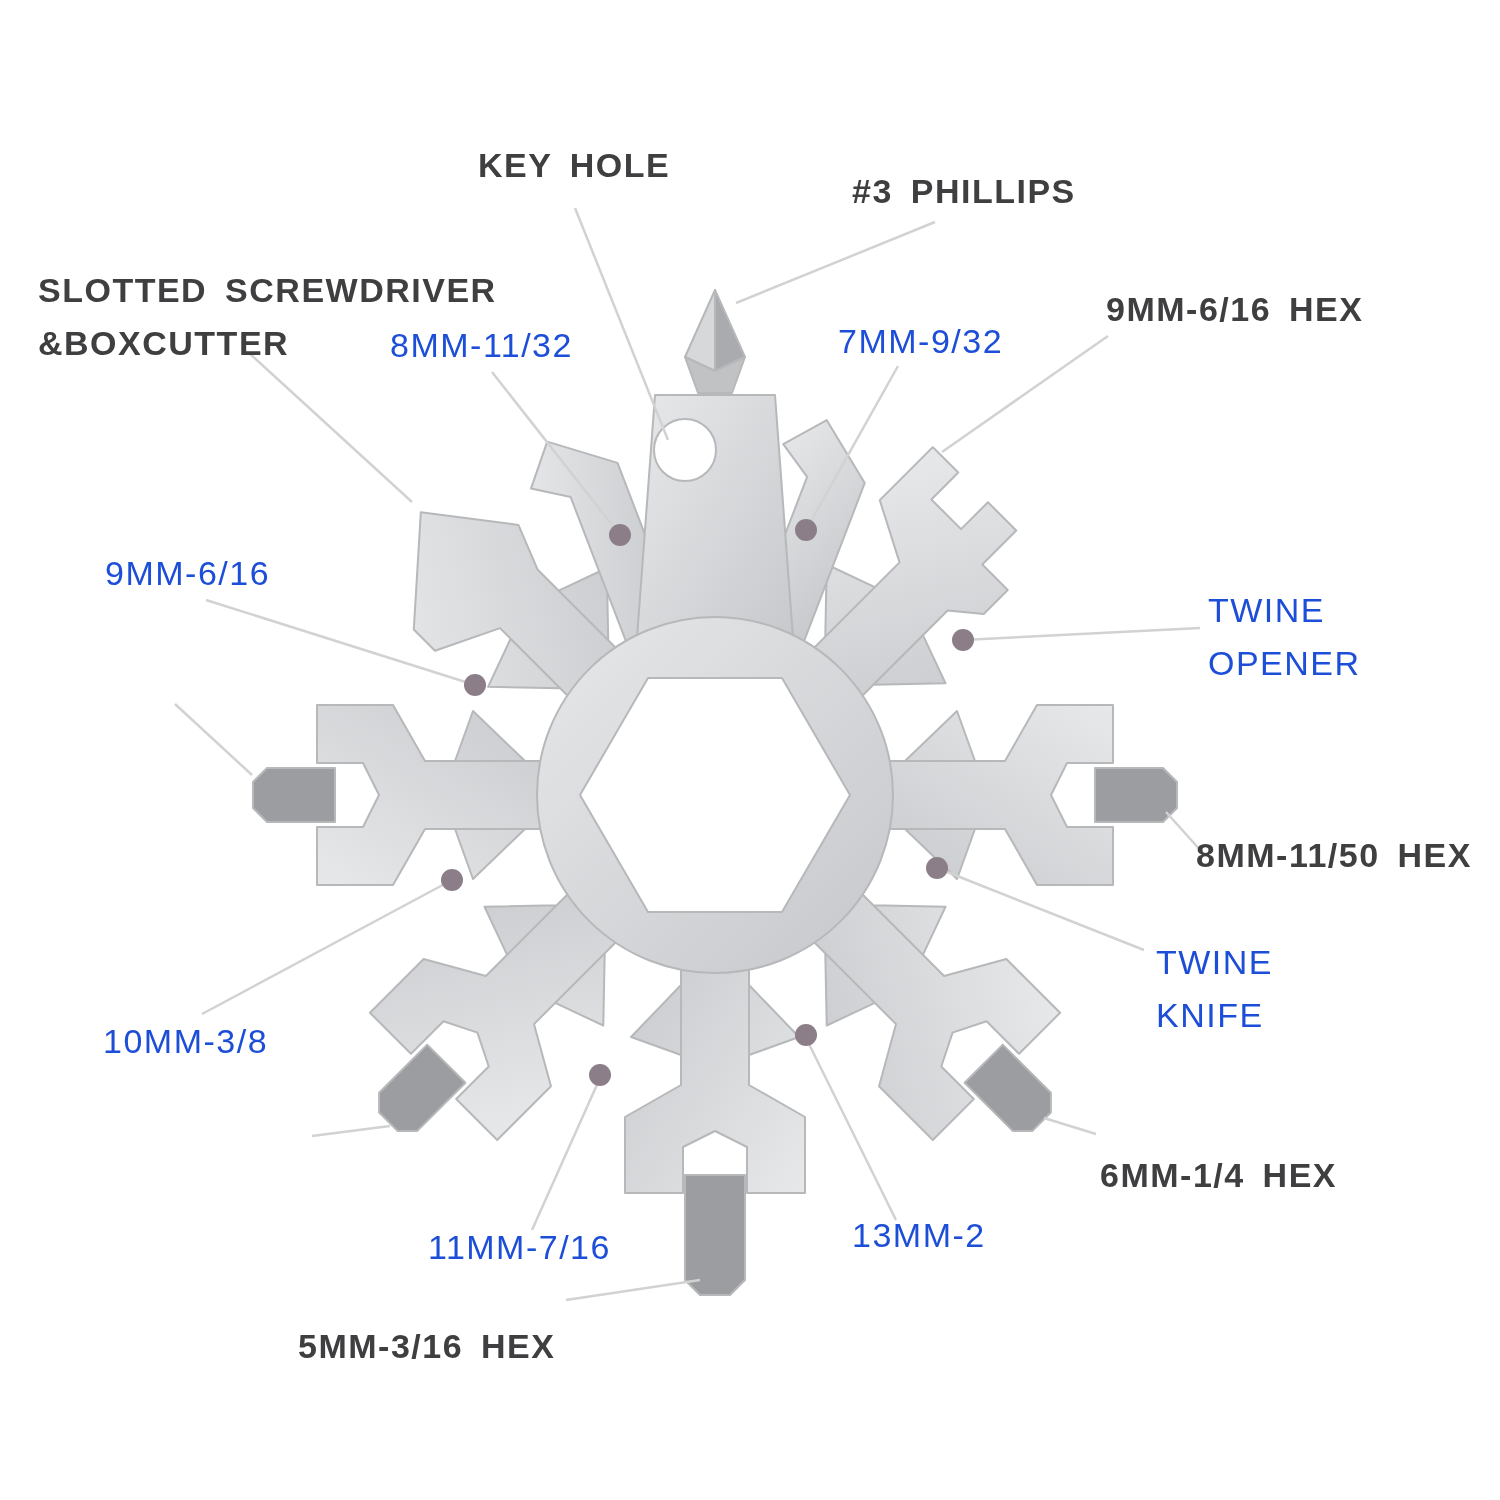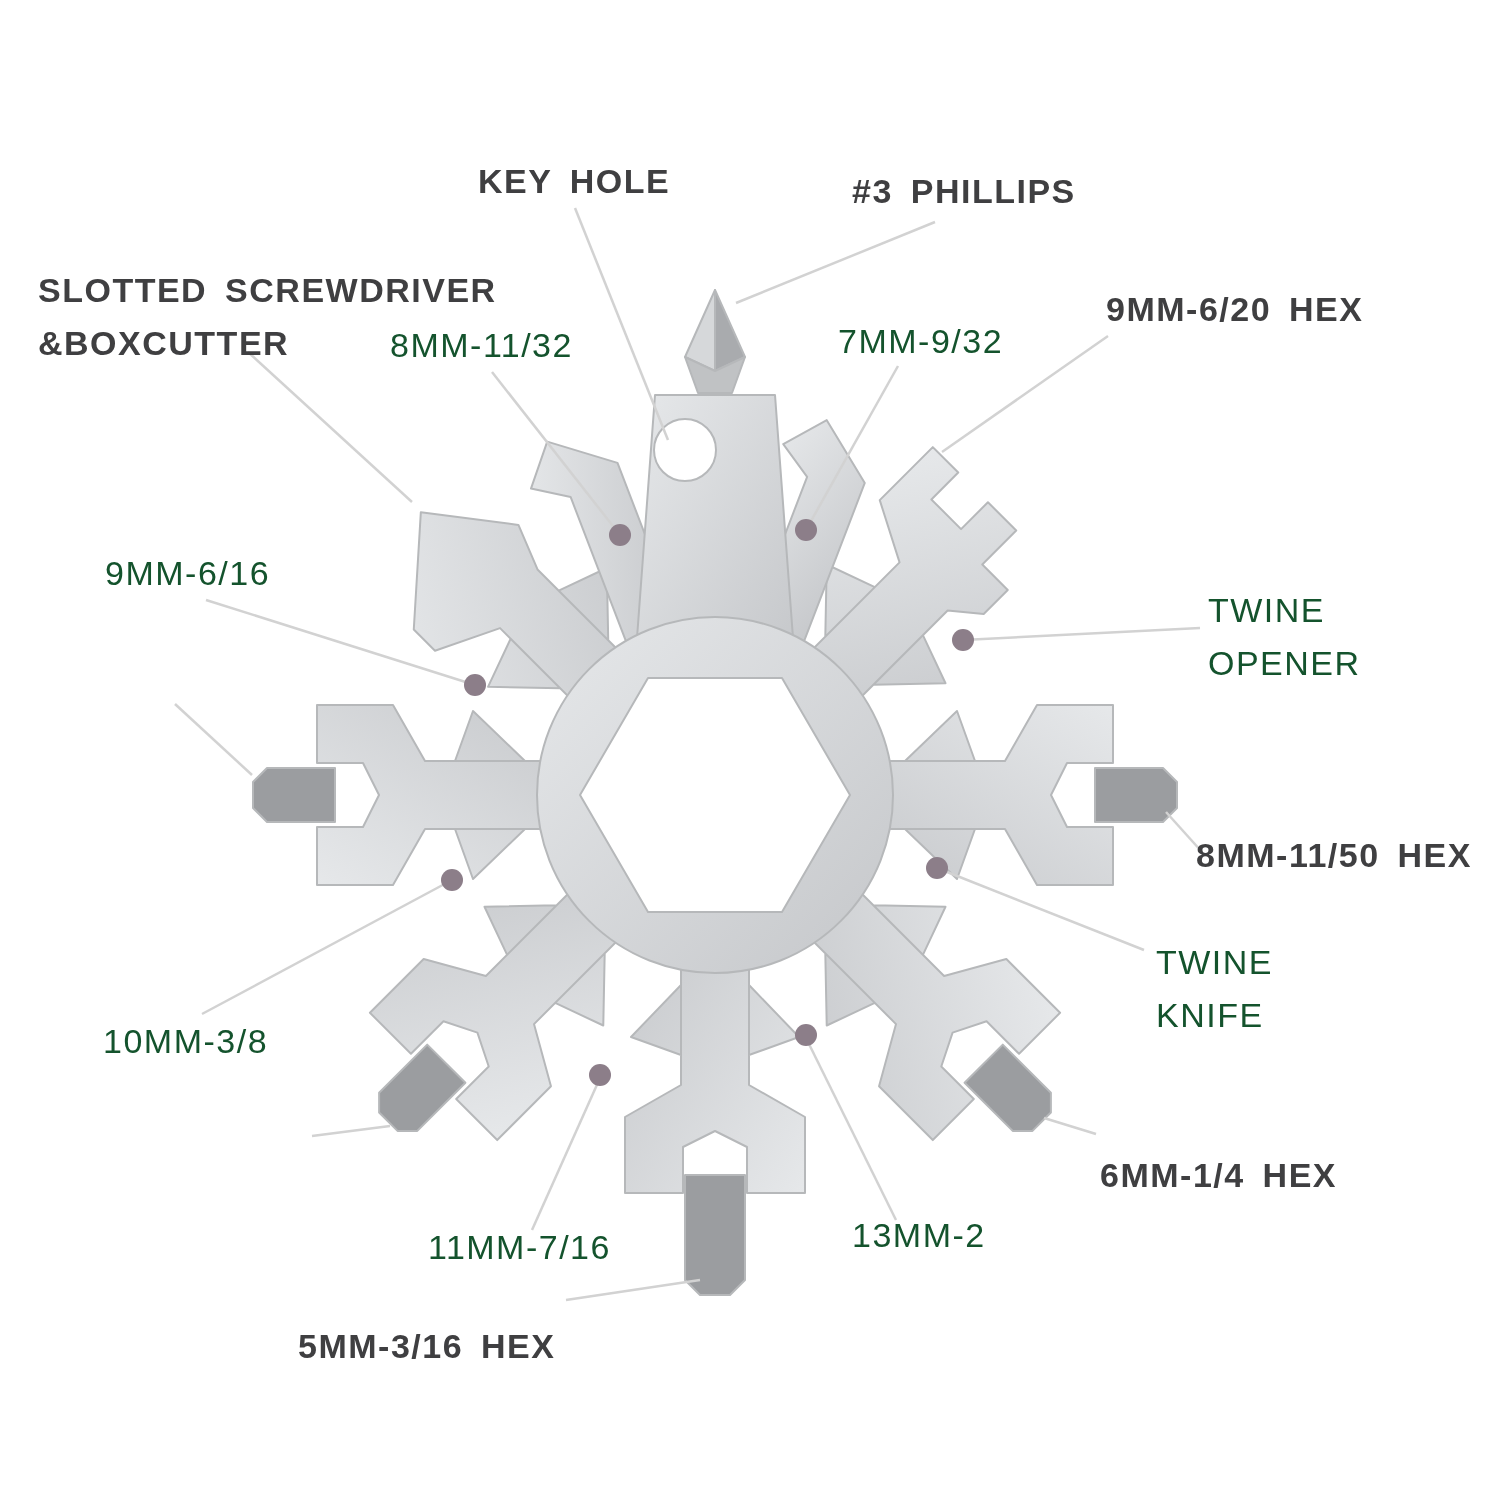--- a/index.html
+++ b/index.html
@@ -20,21 +20,21 @@
     font-size: 34px;
     letter-spacing: 1.5px;
     white-space: nowrap;
   }
   .lbl.dark {
     color: #3f3f41;
     font-weight: 700;
     word-spacing: 7px;
   }
   .lbl.gray {
-    color: #14532d;
+    color: #1d4ed8;
     font-weight: 400;
     word-spacing: 4px;
   }
   .lbl.wrap {
     white-space: normal;
     line-height: 1.55;
   }
 </style>
 </head>
 <body>
@@ -144,31 +144,31 @@
       <circle cx="806" cy="530" r="11"></circle>
       <circle cx="475" cy="685" r="11"></circle>
       <circle cx="963" cy="640" r="11"></circle>
       <circle cx="452" cy="880" r="11"></circle>
       <circle cx="937" cy="868" r="11"></circle>
       <circle cx="600" cy="1075" r="11"></circle>
       <circle cx="806" cy="1035" r="11"></circle>
     </g>
   </svg>
 
-  <div class="lbl dark" style="left:478px; top:146px;margin-top:16px;">KEY HOLE</div>
+  <div class="lbl dark" style="left:478px; top:146px;">KEY HOLE</div>
 
   <div class="lbl dark" style="left:852px; top:172px;">#3 PHILLIPS</div>
 
   <div class="lbl dark wrap" style="left:38px; top:264px; width:480px;">SLOTTED SCREWDRIVER &amp;BOXCUTTER</div>
 
   <div class="lbl gray" style="left:390px; top:326px;">8MM-11/32</div>
 
   <div class="lbl gray" style="left:838px; top:322px;">7MM-9/32</div>
 
-  <div class="lbl dark" style="left:1106px; top:290px;">9MM-6/20 HEX</div>
+  <div class="lbl dark" style="left:1106px; top:290px;">9MM-6/16 HEX</div>
 
   <div class="lbl gray" style="left:105px; top:554px;">9MM-6/16</div>
 
   <div class="lbl gray wrap" style="left:1208px; top:584px; width:180px;">TWINE OPENER</div>
 
 
   <div class="lbl dark" style="left:1196px; top:836px;">8MM-11/50 HEX</div>
 
   <div class="lbl gray" style="left:103px; top:1022px;">10MM-3/8</div>
 

